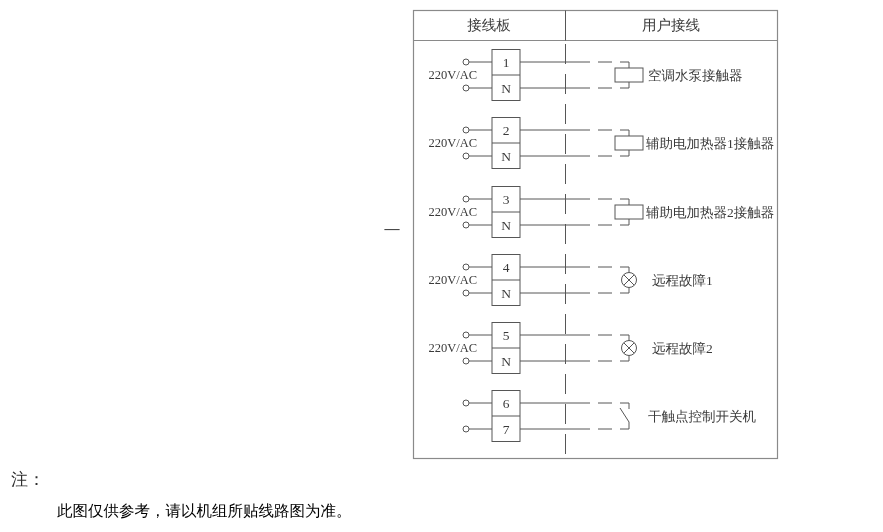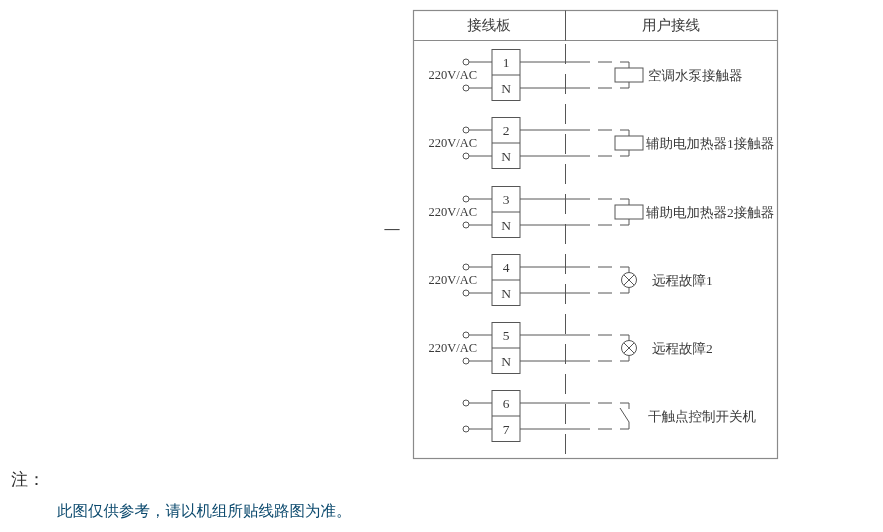--- a/index.html
+++ b/index.html
@@ -13,21 +13,21 @@
   svg .cdash{stroke-dasharray:20 10;}
   svg .tbox{fill:#ffffff;}
   svg .node{fill:#ffffff;}
   svg text{fill:#3a3a3a;stroke:none;font-family:"Liberation Serif", serif;}
   text.hdr{font-size:14.5px;text-anchor:middle;}
   text.volt{font-size:12.5px;text-anchor:end;}
   text.tnum{font-size:13.5px;text-anchor:middle;}
   text.lbl{font-size:13.5px;}
   text.mdash{font-size:15px;text-anchor:middle;font-weight:bold;}
   .note-title{position:absolute;left:11px;top:468px;font-size:17px;color:#2e2e2e;}
-  .note-body{position:absolute;left:57px;top:501px;font-size:15.5px;color:#0c4a6e;}
+  .note-body{position:absolute;left:57px;top:501px;font-size:15.5px;color:#000000;}
 </style>
 </head>
 <body>
 
 <svg width="883" height="532" viewBox="0 0 883 532">
 
   <rect class="box" x="413.5" y="10.5" width="364" height="448"></rect>
   <line class="hline" x1="413.5" y1="40.5" x2="777.5" y2="40.5"></line>
   <line x1="565.5" y1="10.5" x2="565.5" y2="40.5"></line>
   <line class="cdash" x1="565.5" y1="44" x2="565.5" y2="458"></line>

